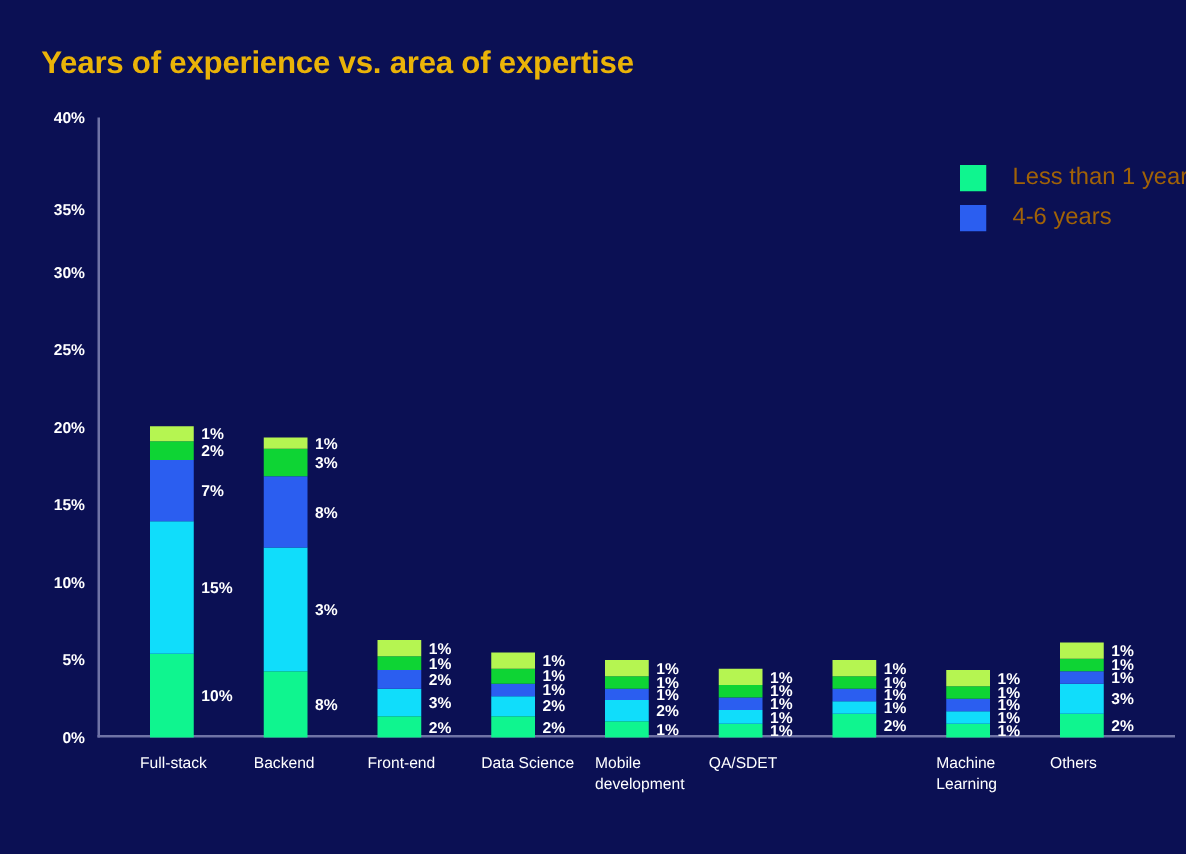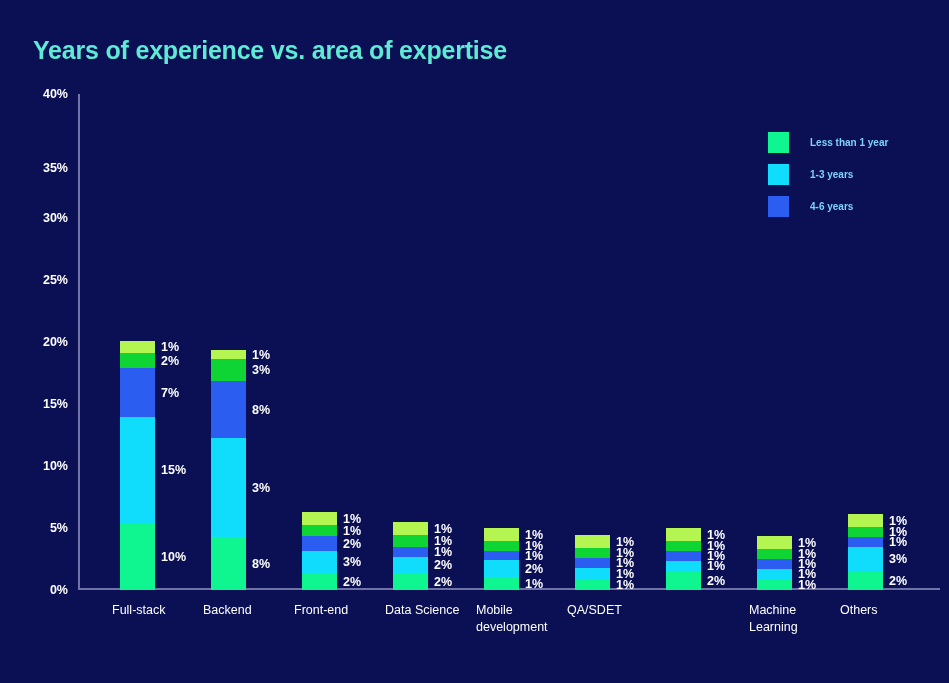--- a/index.html
+++ b/index.html
@@ -14,21 +14,21 @@
     background: #0b1054;
     font-family: "Liberation Sans", sans-serif;
     overflow: hidden;
   }
   #chart-title {
     position: absolute;
     left: 33px;
     top: 36px;
     font-size: 25px;
     font-weight: bold;
-    color: #5eead4;
+    color: #eab308;
     letter-spacing: -0.2px;
   }
 
   
   #plot-area {
     position: absolute;
     left: 78px;
     top: 94px;
     width: 862px;
     height: 496px;
@@ -117,23 +117,23 @@
     align-items: center;
     height: 32px;
   }
   .legend-swatch {
     width: 21px;
     height: 21px;
     flex: 0 0 auto;
   }
   .legend-text {
     margin-left: 21px;
-    font-size: 10px;
-    font-weight: bold;
-    color: #7dd3fc;
+    font-size: 19px;
+    font-weight: normal;
+    color: #a16207;
     white-space: nowrap;
   }
 </style>
 </head>
 <body>
 
 <div id="page">
 
   <div id="chart-title">Years of experience vs. area of expertise</div>
 
@@ -332,22 +332,18 @@
         <div class="cat-label">Others</div>
       </div>
     </div>
 
   <div id="legend">
       <div class="legend-row">
         <span class="legend-swatch" style="background: rgb(15, 245, 143);"></span>
         <span class="legend-text">Less than 1 year</span>
       </div>
       <div class="legend-row">
-        <span class="legend-swatch" style="background: rgb(16, 221, 251);"></span>
-        <span class="legend-text">1-3 years</span>
-      </div>
-      <div class="legend-row">
         <span class="legend-swatch" style="background: rgb(43, 94, 240);"></span>
         <span class="legend-text">4-6 years</span>
       </div>
     </div>
 
 </div>
 
 </body></html>

